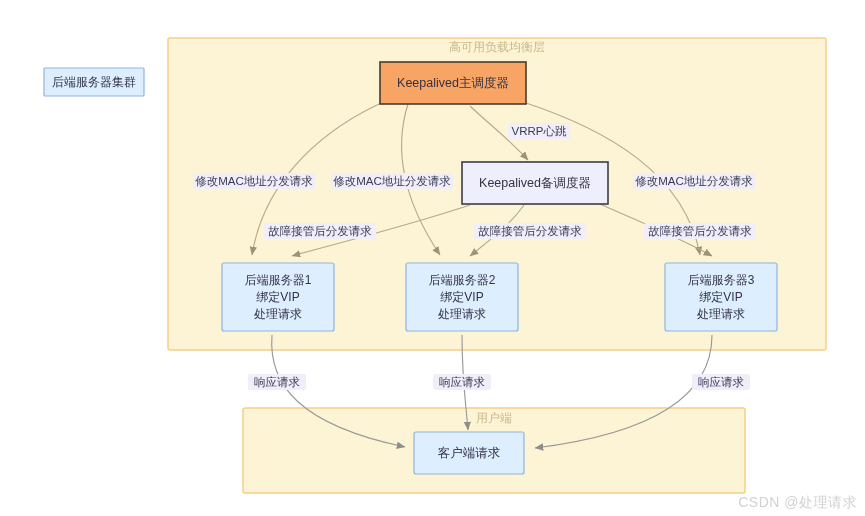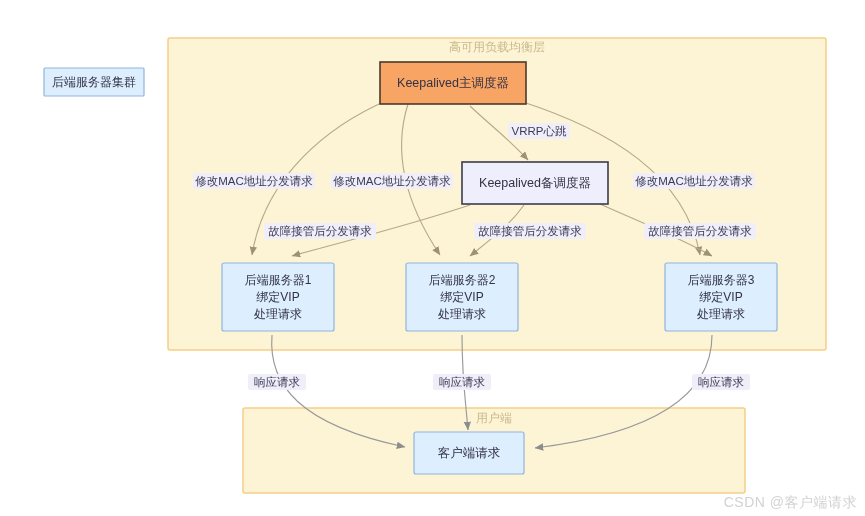--- a/index.html
+++ b/index.html
@@ -231,14 +231,14 @@
       <rect class="node-box-blue" x="414" y="432" width="110" height="42" rx="2"></rect>
       <text class="node-text" x="469" y="454">客户端请求</text>
     </g>
 
     <g>
       <rect class="legend-rect" x="44" y="68" width="100" height="28" rx="1"></rect>
       <text class="legend-text" x="94" y="83">后端服务器集群</text>
     </g>
   </svg>
 
-  <div class="watermark">CSDN @客户端请求</div>
+  <div class="watermark">CSDN @处理请求</div>
 </div>
 
 </body></html>

